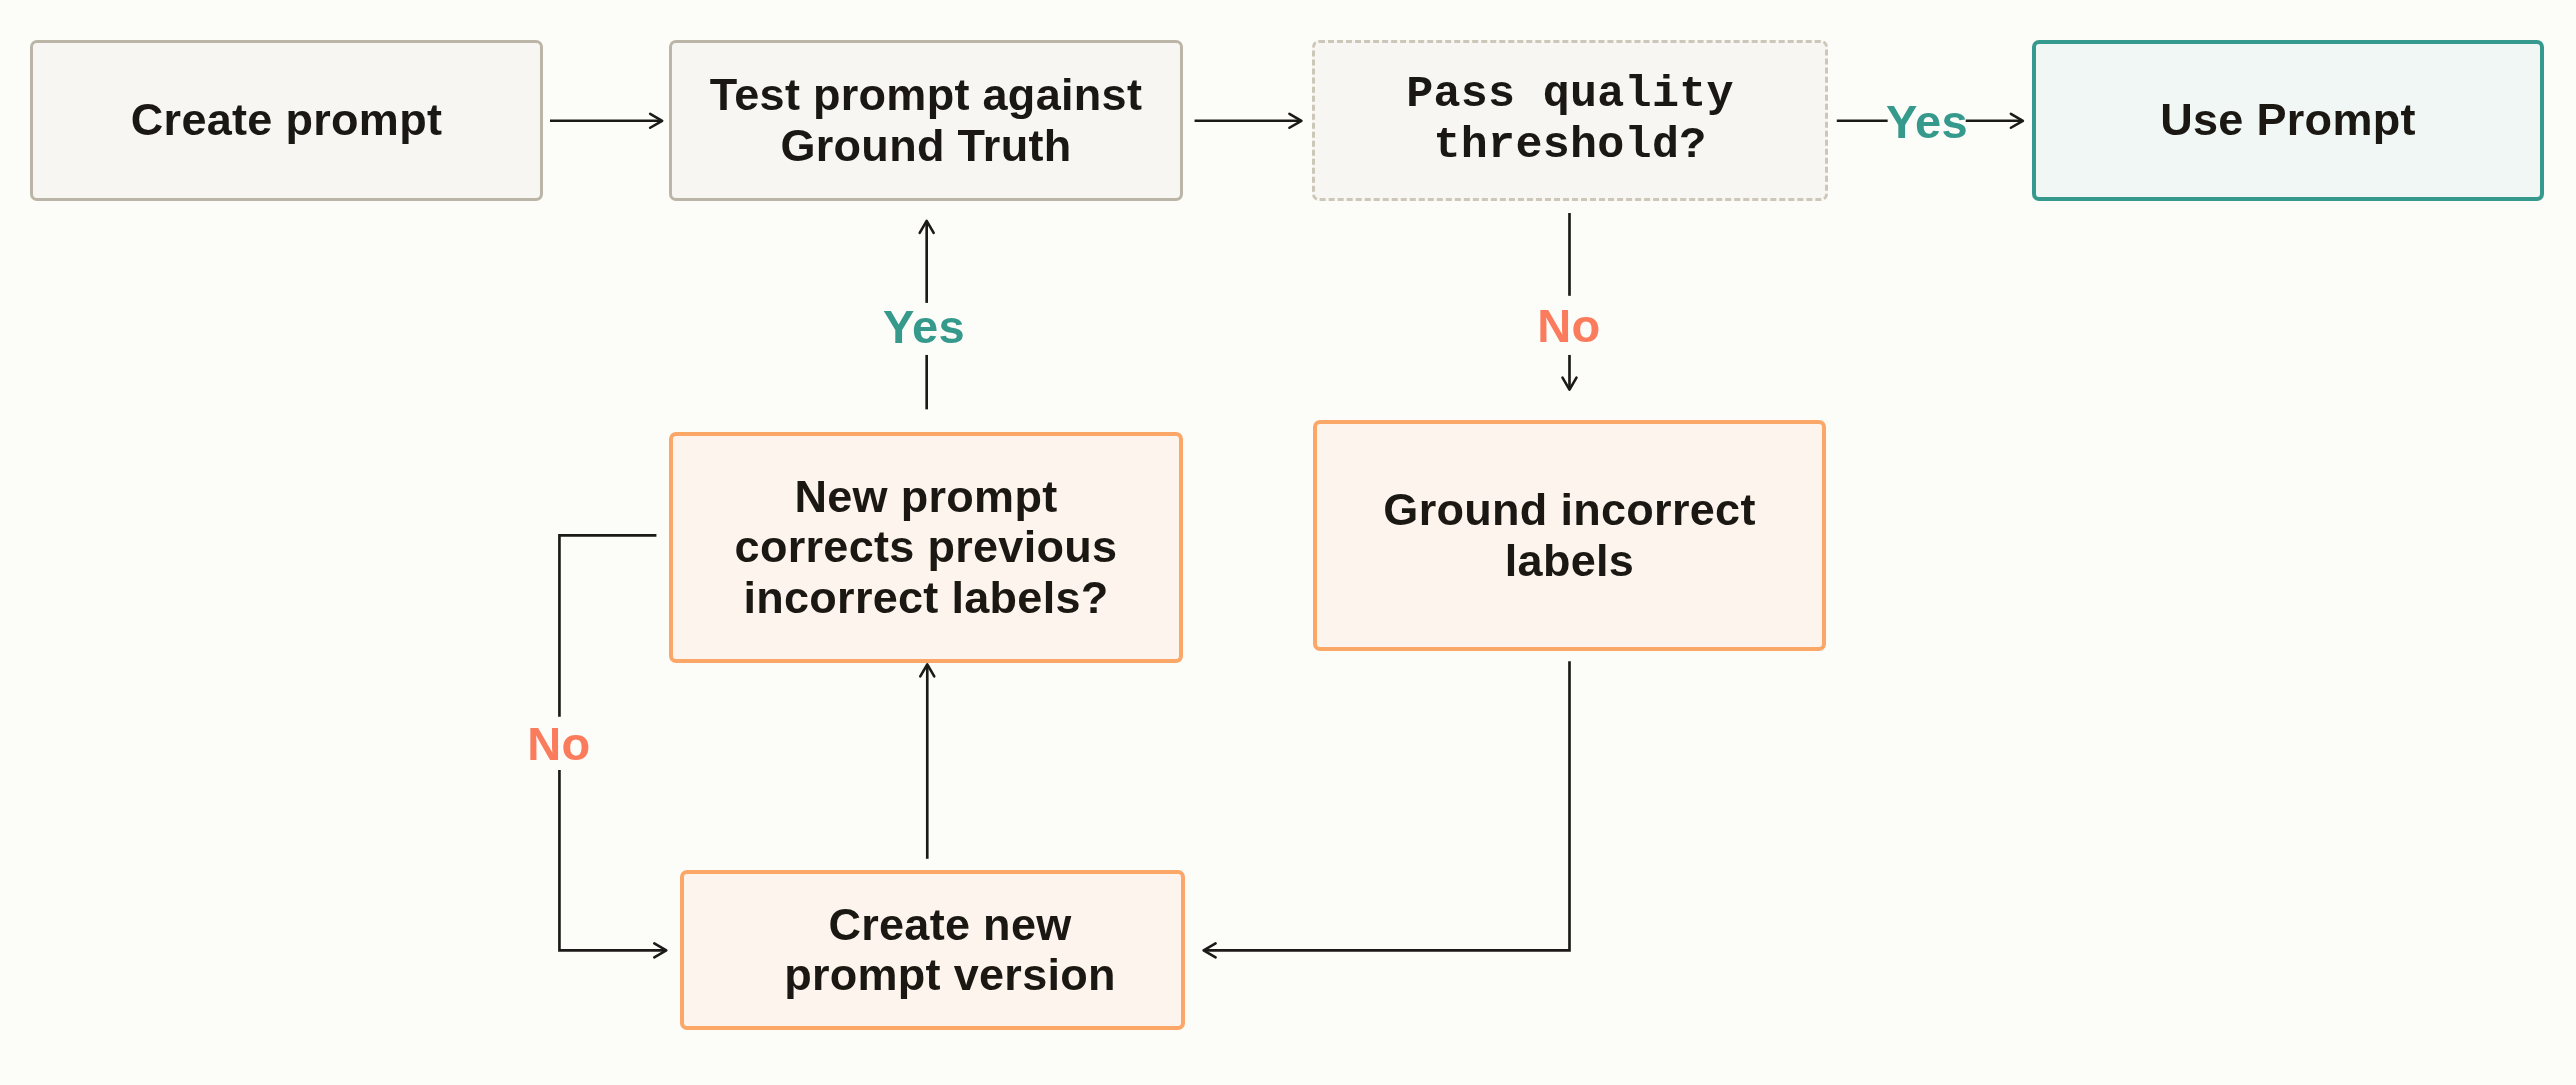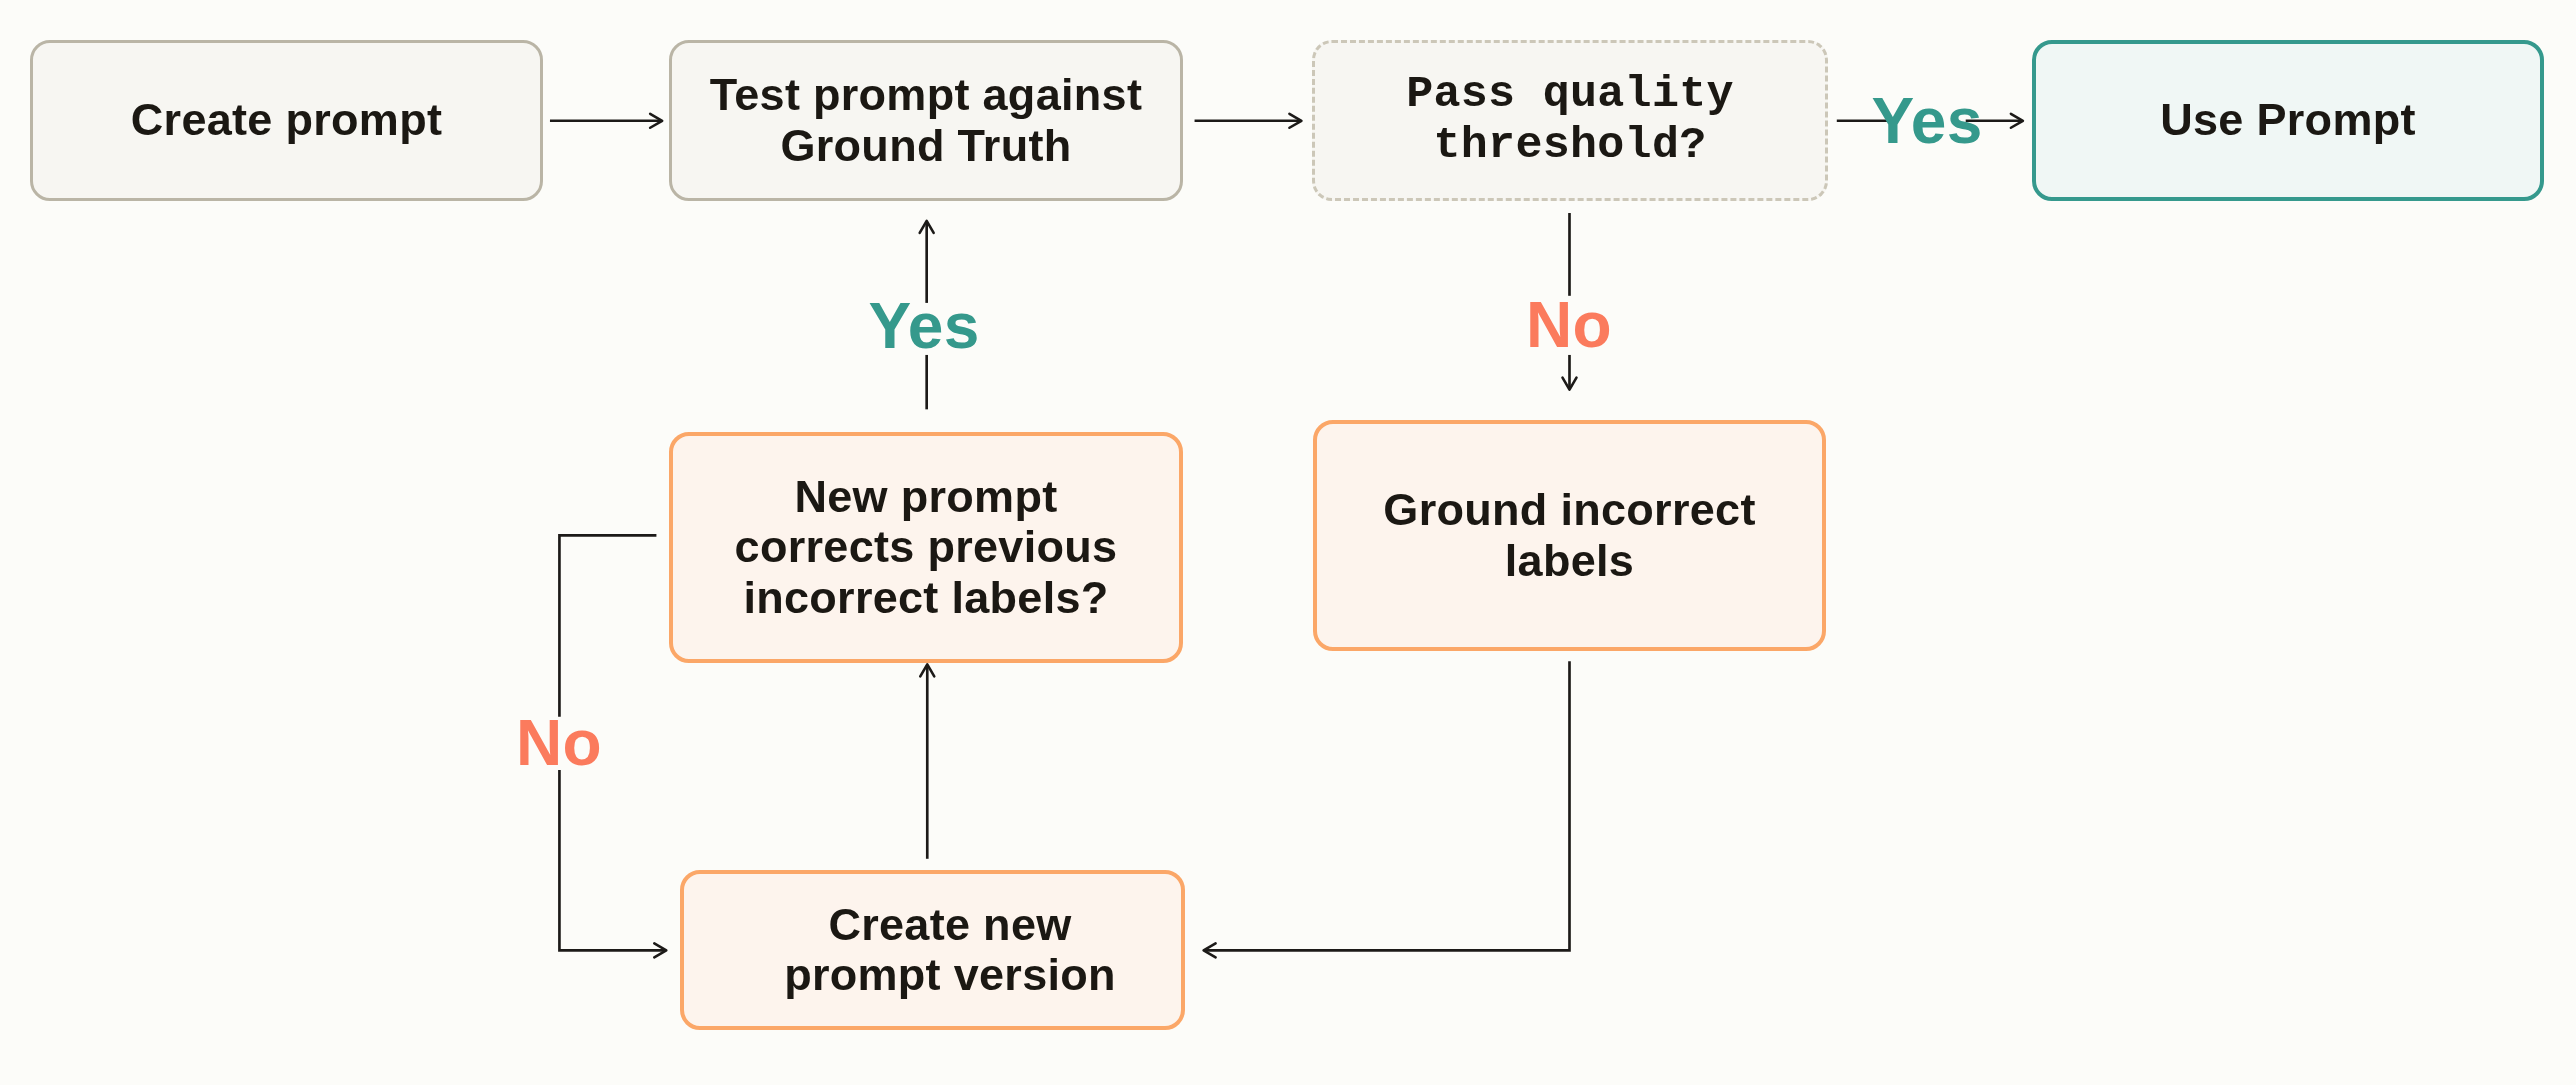--- a/index.html
+++ b/index.html
@@ -27,21 +27,21 @@
     stroke: var(--line, #1c1a18);
     stroke-width: 4.5px;
   }
   .node {
     position: absolute;
     display: flex;
     align-items: center;
     justify-content: center;
     box-sizing: border-box;
     text-align: center;
-    border-radius: 20px;
+    border-radius: 7px;
     font-size: 45px;
     font-weight: 600;
     line-height: 1.12;
     letter-spacing: 0.3px;
     color: var(--text, #1b1813);
     white-space: pre-line;
   }
   .node--neutral {
     background: var(--neutral-fill, #f7f6f2);
     border: 3.5px solid var(--neutral-border, #bab5a6);
@@ -54,21 +54,21 @@
     background: var(--success-fill, #f0f7f5);
     border: 4.1px solid var(--success-border, #35998d);
   }
   .node--warn {
     background: var(--warn-fill, #fdf4ed);
     border: 4.1px solid var(--warn-border, #fba768);
   }
   .edge-label {
     position: absolute;
     transform: translate(-50%, -50%);
-    font-size: 64px;
+    font-size: 47px;
     font-weight: 700;
     line-height: 1;
     letter-spacing: 0.3px;
   }
   .edge-label--yes { color: var(--yes, #35998c); }
   .edge-label--no  { color: var(--no, #fb7b5d); }
 
   
   #node-create-prompt      { left:   30px; top:   40px; width:  513px; height: 161px; }
   #node-test-prompt        { left: 669px; top:   40px; width:  514px; height: 161px; }

